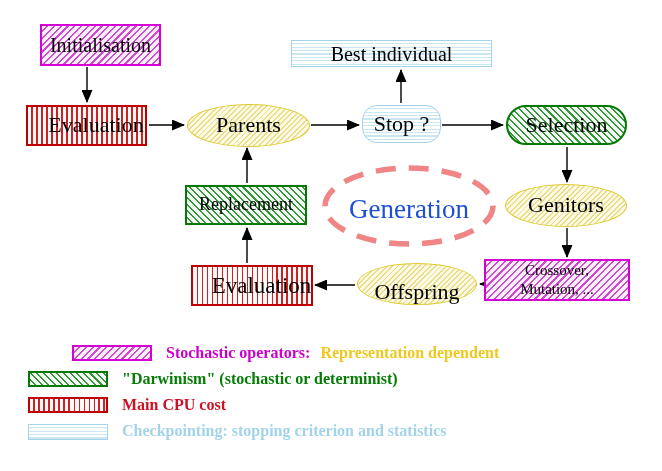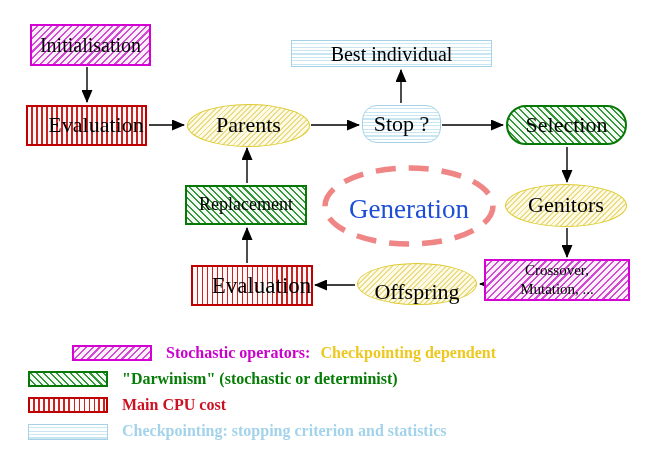--- a/index.html
+++ b/index.html
@@ -74,21 +74,21 @@
       <line x1="442" y1="125" x2="503" y2="125" marker-end="url(#ah)"></line>
       <line x1="567" y1="147" x2="567" y2="182" marker-end="url(#ah)"></line>
       <line x1="567" y1="228" x2="567" y2="257" marker-end="url(#ah)"></line>
       <line x1="514" y1="284" x2="480" y2="284" marker-end="url(#ah)"></line>
       <line x1="355" y1="285" x2="315" y2="285" marker-end="url(#ah)"></line>
       <line x1="247" y1="263" x2="247" y2="228" marker-end="url(#ah)"></line>
       <line x1="247" y1="183" x2="247" y2="148" marker-end="url(#ah)"></line>
     </g>
   </svg>
 
-  <div class="node hatch-magenta" style="left:30px;top:24px;width:121px;height:42px;font-size:20px;">
+  <div class="node hatch-magenta" style="left:40px;top:24px;width:121px;height:42px;font-size:20px;">
     <span>Initialisation</span>
   </div>
 
   <div class="node stripes-red" style="left:26px;top:105px;width:121px;height:41px;font-size:22px;">
     <span>Evaluation</span>
   </div>
 
   <div class="node ellipse hatch-yellow" style="left:187px;top:104px;width:123px;height:43px;font-size:22px;">
     <span>Parents</span>
   </div>
@@ -124,21 +124,21 @@
 
   <div class="node hatch-green" style="left:185px;top:185px;width:122px;height:40px;font-size:18px;">
     <span>Replacement</span>
   </div>
 
   <div id="generation-label">Generation</div>
 
   <div class="legend-row" style="top:344px;padding-left:44px;">
     <span class="swatch hatch-magenta"></span>
     <span class="lg-text lg-magenta">Stochastic operators:</span>
-    <span class="lg-suffix lg-gold">Checkpointing dependent</span>
+    <span class="lg-suffix lg-gold">Representation dependent</span>
   </div>
 
   <div class="legend-row" style="top:370px;">
     <span class="swatch hatch-green"></span>
     <span class="lg-text lg-green">"Darwinism" (stochastic or determinist)</span>
   </div>
 
   <div class="legend-row" style="top:396px;">
     <span class="swatch stripes-red"></span>
     <span class="lg-text lg-red">Main CPU cost</span>

